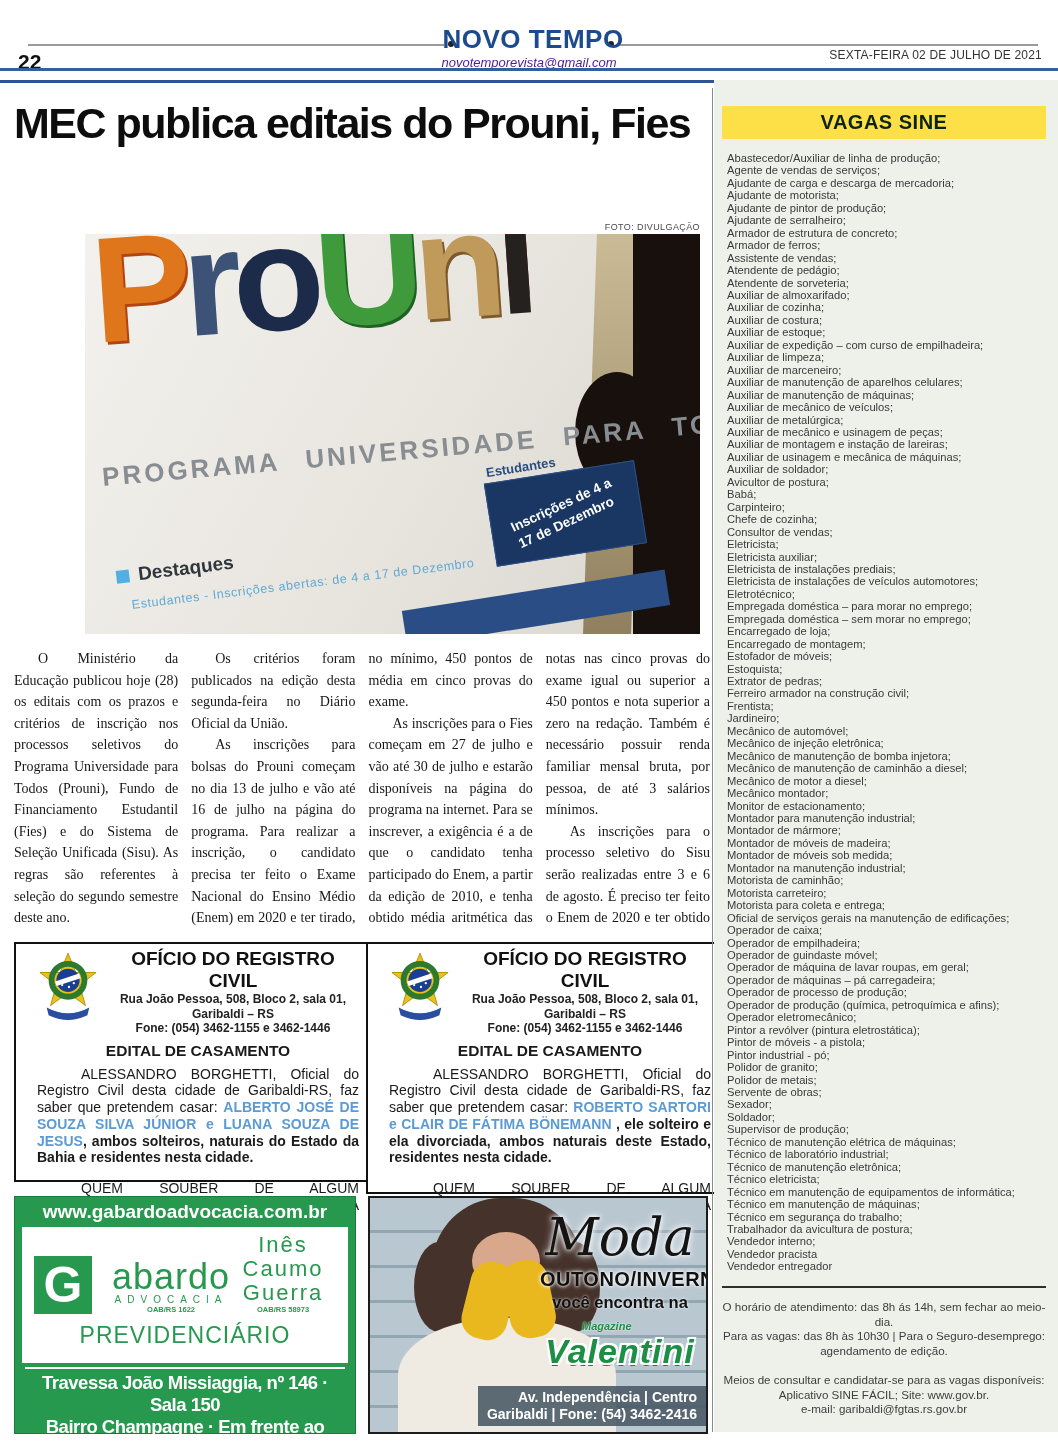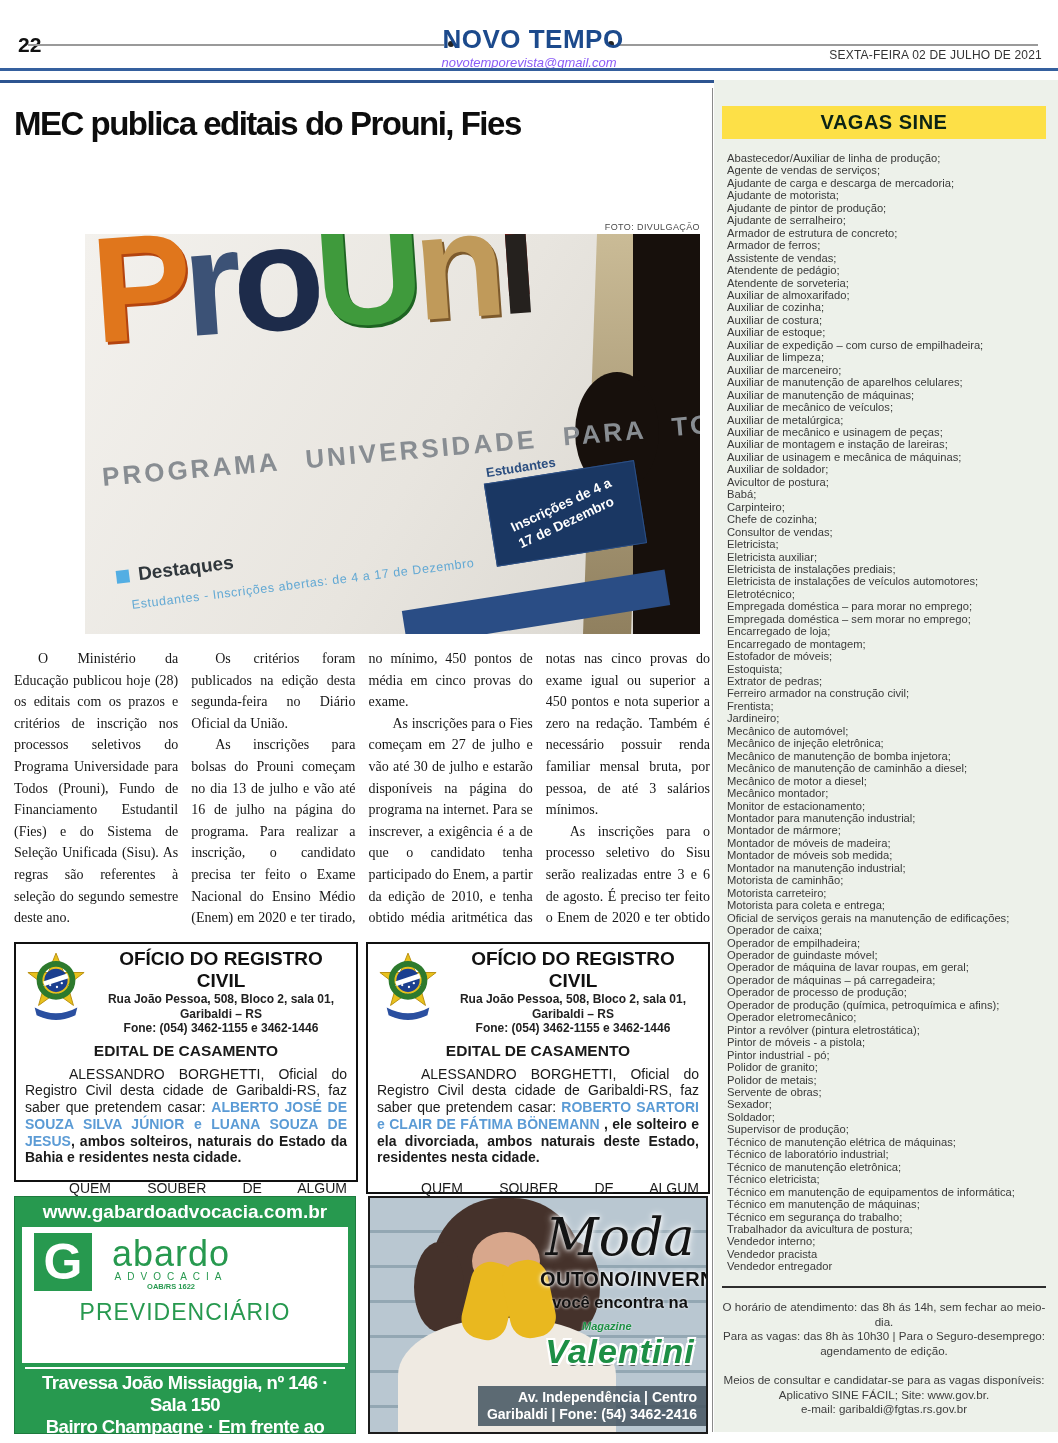--- a/index.html
+++ b/index.html
@@ -1,33 +1,33 @@
 <!DOCTYPE html>
 <html><head>
 <meta charset="utf-8">
 <style>
   html,body{margin:0;padding:0;background:#ffffff;}
   .page{position:relative;width:1058px;height:1443px;background:#ffffff;overflow:hidden;
         font-family:"Liberation Sans",sans-serif;color:#1a1a1a;}
   
-  .pagenum{position:absolute;left:18px;top:33px;font-size:21px;font-weight:bold;color:#111;}
+  .pagenum{position:absolute;left:18px;top:50px;font-size:21px;font-weight:bold;color:#111;}
   .masthead{position:absolute;left:4px;top:24px;width:100%;text-align:center;
             font-size:26px;font-weight:bold;letter-spacing:.5px;color:#1c4a8c;}
   .mast-email{position:absolute;left:0;top:55px;width:100%;text-align:center;
-              font-style:italic;font-size:13px;color:#8b5cf6;}
+              font-style:italic;font-size:13px;color:#4c1d95;}
   .mast-date{position:absolute;right:16px;top:48px;font-size:12px;color:#333;letter-spacing:.2px;}
   .rule-l{position:absolute;left:28px;top:44px;width:416px;height:0;border-top:2px solid #9a9a9a;}
   .rule-r{position:absolute;left:618px;top:44px;width:420px;height:0;border-top:2px solid #9a9a9a;}
   .rule-dot{position:absolute;top:41px;width:6px;height:6px;border-radius:50%;background:#222;}
   .dot-l{left:448px;} .dot-r{left:608px;}
   .blue-rules{position:absolute;left:0;top:68px;width:1058px;height:9px;
               border-top:3px solid #35609e;border-bottom:3px solid #2d5490;}
   
   .headline{position:absolute;left:14px;top:96px;width:698px;font-weight:bold;color:#0d0d0d;
-            font-size:33px;line-height:55px;letter-spacing:-1.5px;}
+            font-size:43px;line-height:55px;letter-spacing:-1.5px;}
   .photo-credit{position:absolute;left:400px;top:222px;width:300px;text-align:right;
                 font-size:9px;color:#4a4a4a;letter-spacing:.4px;}
   
   .photo{position:absolute;left:85px;top:234px;width:615px;height:400px;overflow:hidden;
          background:linear-gradient(120deg,#f3f1ed 0%,#e8e5df 55%,#d8d5ce 100%);}
   .prouni-word{position:absolute;left:2px;top:-18px;transform:rotate(-4deg);transform-origin:left top;
                font-weight:bold;font-size:150px;letter-spacing:-9px;line-height:1;white-space:nowrap;}
   .prouni-word span{display:inline-block;}
   .prouni-word span:nth-child(1){color:#e0761c;text-shadow:2px 3px 0 #b4440f;}
   .prouni-word span:nth-child(2){color:#3c5276;}
@@ -56,21 +56,21 @@
                 background:linear-gradient(180deg,#cbbc97,#8f7f5e);transform:skewX(-2deg);}
   .photo-dark{position:absolute;left:548px;top:-5px;width:75px;height:410px;background:#17100c;}
   .silhouette{position:absolute;left:490px;top:138px;width:84px;height:120px;background:#17100c;
               border-radius:50%;}
   
   .article{position:absolute;left:14px;top:648px;width:696px;height:300px;overflow:hidden;
            column-count:4;column-gap:13px;font-family:"Liberation Serif",serif;
            font-size:14px;line-height:21.6px;text-align:justify;color:#161616;}
   .article-p{margin:0;text-indent:24px;}
   
-  .notice{position:absolute;background:#fff;border:2px solid #101010;padding:4px 9px 4px 9px;}
+  .notice{position:absolute;background:#fff;border:2px solid #101010;padding:4px 9px 4px 21px;}
   .notice-1{left:14px;top:942px;width:322px;height:228px;}
   .notice-2{left:366px;top:942px;width:322px;height:240px;}
   .arms{float:left;width:62px;height:76px;margin:2px 8px 2px 0;}
   .notice-title{text-align:center;font-size:19px;font-weight:bold;color:#111;}
   .notice-addr{text-align:center;font-size:12px;font-weight:bold;color:#222;line-height:14.5px;}
   .notice-sub{text-align:center;font-size:15.5px;font-weight:bold;margin-top:6px;}
   .notice-body{font-size:14px;line-height:16.8px;text-align:justify;margin-top:6px;text-indent:44px;}
   .seg-plain{font-weight:normal;color:#1a1a1a;}
   .seg-names{font-weight:bold;color:#5b9bd5;}
   .seg-bold{font-weight:bold;color:#1a1a1a;}
@@ -236,20 +236,25 @@
     <div class="gab-url">www.gabardoadvocacia.com.br</div>
     <div class="gab-panel">
       <div class="gab-row">
         <div class="gab-logo">
           <div class="gab-g">G</div>
           <div class="gab-logo-txt">
             <div class="gab-abardo">abardo</div>
             <div class="gab-advocacia">ADVOCACIA</div>
             <div class="gab-oab">OAB/RS 1622</div>
           </div>
+        </div>
+        <div class="gab-partner">
+          <div class="gab-partner-name">Inês Caumo</div>
+          <div class="gab-partner-name">Guerra</div>
+          <div class="gab-oab">OAB/RS 58973</div>
         </div>
       </div>
       <div class="gab-services">
         <div>PREVIDENCIÁRIO</div>
       </div>
     </div>
     <div class="gab-addr-block">
       <div class="gab-addr">Travessa João Missiaggia, nº 146 · Sala 150</div>
       <div class="gab-addr">Bairro Champagne · Em frente ao INSS | 3462-3508</div>
     </div>

